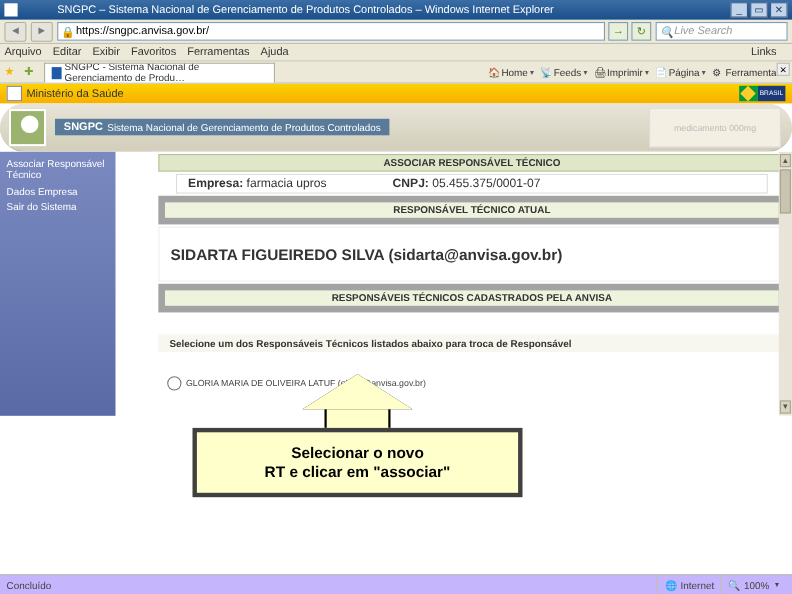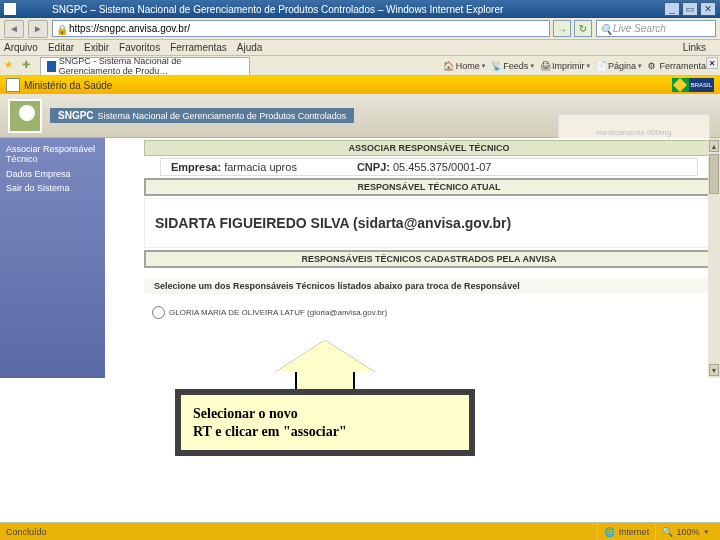--- a/index.html
+++ b/index.html
@@ -38,60 +38,60 @@
   .closetabs { width: 12px; height: 12px; position: absolute; right: 2px; top: 1px; font-size: 8px; display: flex; align-items: center; justify-content: center; border: 1px solid #bbb; background: #eee; }
 
   
   .govhdr { background: linear-gradient(#fdd100,#f7b000); height: 18px; display: flex; align-items: center; padding: 0 6px; font-size: 10px; color: #333; }
   .govhdr .brflag { margin-left: auto; width: 42px; height: 14px; display: flex; }
   .brflag .g { background: #009b3a; flex:1; position: relative; }
   .brflag .y { position:absolute; top:2px; left:3px; width:10px; height:10px; background:#ffcc29; transform: rotate(45deg); }
   .brflag .txt { background:#1a3a7a;color:#fff;font-size:6px;padding:0 2px;display:flex;align-items:center; }
 
   
-  .appbanner { height: 44px; background: linear-gradient(#e8e4d8,#d2ceba); border-bottom: 1px solid #b8b4a0; display: flex; align-items: center; padding: 0 8px; position: relative; }
+  .appbanner { height: 44px; background: linear-gradient(#e8e4d8,#d2ceba); border-bottom: 1px solid #b8b4a0; display: flex; align-items: center; padding: 0 8px; position: relative; border-radius: 22px; }
   .applogo { width: 34px; height: 34px; background: #9cb370; border: 2px solid #fff; margin-right: 8px; position: relative; }
   .applogo::after { content:''; position:absolute; width:16px; height:16px; background:#fff; border-radius:50%; top:4px; left:9px; }
   .appbrand { background: #5a7a9a; color: #fff; font-size: 9px; padding: 2px 8px; display: inline-flex; align-items: center; gap: 4px; }
   .appbrand b { font-size: 10px; }
-  .pillimg { position:absolute; right:10px; top:20px; width:152px; height:36px; background:#f3efe2; border:1px solid #ddd; display:flex; align-items:center; justify-content:center; color:#bbb; font-size:8px; }
+  .pillimg { position:absolute; right:10px; top:4px; width:120px; height:36px; background:#f3efe2; border:1px solid #ddd; display:flex; align-items:center; justify-content:center; color:#bbb; font-size:8px; }
 
   
   .main { display: flex; height: 240px; gap: 33px; }
   .sidebar { width: 105px; background: linear-gradient(#7a8ac0,#5a6aa6); color: #fff; font-size: 9px; padding: 4px 0; }
   .sidebar .sitem { padding: 2px 6px; line-height: 1.15; cursor: pointer; }
 
   .content { flex: 1; background: #fff; position: relative; overflow: hidden; }
   .sectionhdr { background: #dfe7c8; border: 1px solid #b6c296; text-align: center; font-weight: bold; font-size: 9px; padding: 2px 0; margin: 2px 6px; color: #333; }
   .infobar { display: flex; font-size: 11px; padding: 2px 10px; border: 1px solid #ddd; margin: 2px 22px; gap: 60px; color: #333; }
   .infobar b { margin-right: 3px; }
-  .subhdr { background: #eef3de; border: 2px solid #a3a3a3; text-align: center; font-weight: bold; font-size: 9px; padding: 2px 0; margin: 2px 6px; color: #333; }
+  .subhdr { background: #eef3de; border: 6px solid #a3a3a3; text-align: center; font-weight: bold; font-size: 9px; padding: 2px 0; margin: 2px 6px; color: #333; }
   .line { font-size: 14px; padding: 16px 10px; border: 1px solid #eee; margin: 2px 6px; color: #333; }
-  .instr { font-size: 9px; font-weight: bold; padding: 3px 10px; margin: 10px 6px; background: #f8f7ef; color:#333; }
+  .instr { font-size: 9px; font-weight: bold; padding: 3px 10px; margin: 20px 6px; background: #f8f7ef; color:#333; }
   .radioline { font-size: 8px; padding: 2px 14px; display: flex; align-items: center; gap: 4px; color: #444; }
   .radioline input { margin: 0; }
   .assocbtn-wrap { text-align: center; margin: 4px 0 6px; }
   .assocbtn { font-size: 8px; padding: 1px 8px; border: 1px solid #888; background: #e8e8e0; cursor: pointer; }
 
   .rtscroll { position:absolute; right:0; top:0; bottom:0; width:12px; background:#e8e4d8; }
   .rtscroll .thumb { position:absolute; top:16px; width:10px; left:1px; height:40px; background:#c8c4b0; border:1px solid #a8a490; }
   .rtscroll .arr { position:absolute; width:10px; height:12px; left:1px; background:#d8d4c0; border:1px solid #a8a490; display:flex;align-items:center;justify-content:center;font-size:7px;color:#555; }
   .rtscroll .up { top:2px; } .rtscroll .dn { bottom:2px; }
 
   
   .callout-wrap { position: absolute; left: 175px; top: 340px; width: 300px; }
   .arrowup { width: 0; height: 0; margin: 0 auto; border-left: 50px solid transparent; border-right: 50px solid transparent; border-bottom: 32px solid #ffffcc; filter: drop-shadow(0 0 0 #000); position: relative; }
   .arrowup::before { content:''; position:absolute; top:1px; left:-50px; border-left:50px solid transparent; border-right:50px solid transparent; border-bottom:32px solid transparent; }
   .arrowstem { width: 60px; height: 18px; background: #ffffcc; margin: -1px auto 0; border-left: 2px solid #000; border-right: 2px solid #000; }
   .arrowwrap { position: relative; }
   .arrowborder { position:absolute; top:-1px; left:50%; transform:translateX(-50%); width:0;height:0; border-left:52px solid transparent;border-right:52px solid transparent;border-bottom:34px solid #000; z-index:-1; }
-  .calloutbox { border: 6px solid #404040; background: #ffffcc; padding: 10px 12px; font-size: 14px; font-weight: bold; font-family: Liberation Serif, serif; color: #000; line-height: 1.25; }
-
-  
-  .statusbar { position: absolute; bottom: 0; left: 0; right: 0; height: 18px; background: #eab308; border-top: 1px solid #c0c0b0; display: flex; align-items: center; padding: 0 6px; font-size: 9px; color: #444; }
+  .calloutbox { border: 4px solid #404040; background: #ffffcc; padding: 10px 12px; text-align: center; font-size: 14px; font-weight: bold; font-family: Liberation Sans, sans-serif; color: #000; line-height: 1.25; }
+
+  
+  .statusbar { position: absolute; bottom: 0; left: 0; right: 0; height: 18px; background: #c4b5fd; border-top: 1px solid #c0c0b0; display: flex; align-items: center; padding: 0 6px; font-size: 9px; color: #444; }
   .statusbar .sfill { flex:1; }
   .statusbar .sseg { border-left: 1px solid #c0c0b0; padding: 0 6px; height: 100%; display: flex; align-items: center; gap: 3px; }
 </style>
 </head>
 <body>
 
 <div class="titlebar">
   <span class="icon"></span>
   <span>SNGPC – Sistema Nacional de Gerenciamento de Produtos Controlados – Windows Internet Explorer</span>
   <span class="spacer"></span>

